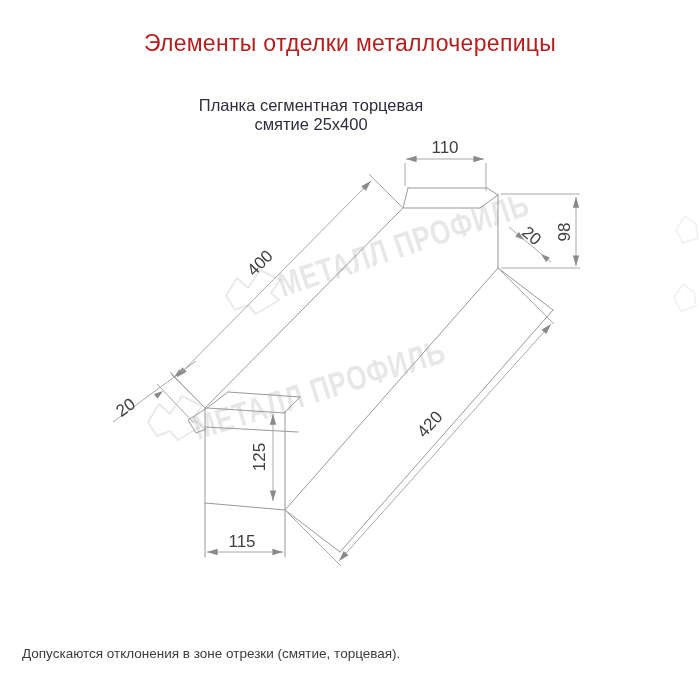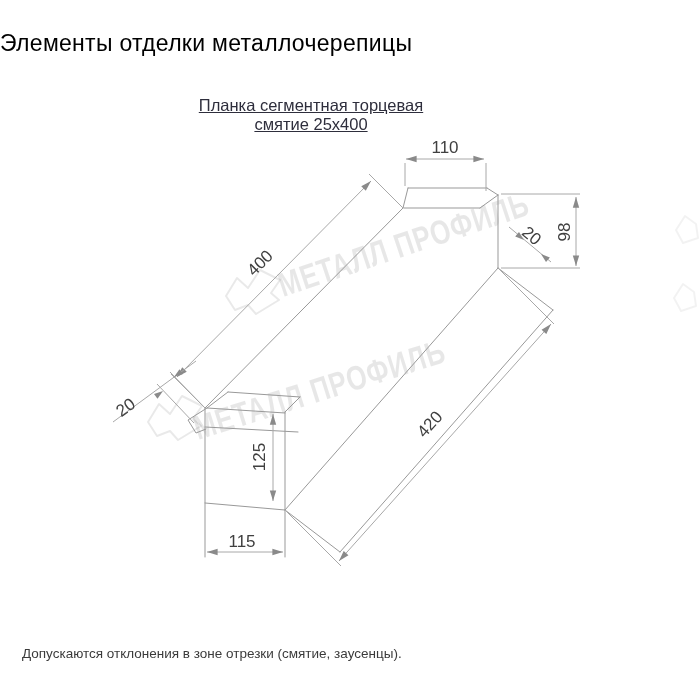--- a/index.html
+++ b/index.html
@@ -1,26 +1,26 @@
 <!DOCTYPE html>
 <html><head>
 <meta charset="utf-8">
 <style>
   html,body{margin:0;padding:0;background:#fff;}
   #screen{
     position:relative;width:700px;height:700px;background:#ffffff;
     font-family:"Liberation Sans", sans-serif;overflow:hidden;
   }
   .page-title{
-    position:absolute;top:31px;left:0;width:700px;text-align:left;
-    font-size:23px;line-height:24px;color:#000000;letter-spacing:.3px;
+    position:absolute;top:31px;left:0;width:700px;text-align:center;
+    font-size:23px;line-height:24px;color:#b91c1c;letter-spacing:.3px;
   }
   .drawing-subtitle{
     position:absolute;top:96px;left:0;width:622px;text-align:center;
-    font-size:16.5px;line-height:19px;color:#2e2e3c;text-decoration:underline;
+    font-size:16.5px;line-height:19px;color:#2e2e3c;
   }
   .footer-notes{
     position:absolute;left:22px;top:644px;font-size:13.5px;line-height:20px;color:#3b3b3b;
   }
   svg text{font-family:"Liberation Sans", sans-serif;}
   .dim-label{font-size:17px;fill:#404040;}
   .wm-text{font-size:34px;font-weight:bold;fill:rgba(0,0,0,0.095);letter-spacing:1px;}
   .part-line{stroke:#999999;stroke-width:1;fill:none;stroke-linecap:round;}
   .dim-line{stroke:#a8a8a8;stroke-width:1;fill:none;}
   .arrow{fill:#8a8a8a;}
@@ -112,16 +112,16 @@
     <text class="dim-label" transform="translate(570,232) rotate(-90)" text-anchor="middle">98</text>
     <text class="dim-label" transform="translate(528,240) rotate(40)" text-anchor="middle">20</text>
     <text class="dim-label" transform="translate(264,267) rotate(-45)" text-anchor="middle">400</text>
     <text class="dim-label" transform="translate(434,428) rotate(-48)" text-anchor="middle">420</text>
     <text class="dim-label" transform="translate(129,412) rotate(-36)" text-anchor="middle">20</text>
     <text class="dim-label" transform="translate(265,457) rotate(-90)" text-anchor="middle">125</text>
     <text class="dim-label" x="242" y="547" text-anchor="middle">115</text>
   </svg>
 
   <div class="footer-notes">
-    <div>Допускаются отклонения в зоне отрезки (смятие, заусенцы).</div>
+    <div>Допускаются отклонения в зоне отрезки (смятие, торцевая).</div>
   </div>
 
 </div>
 
 </body></html>

